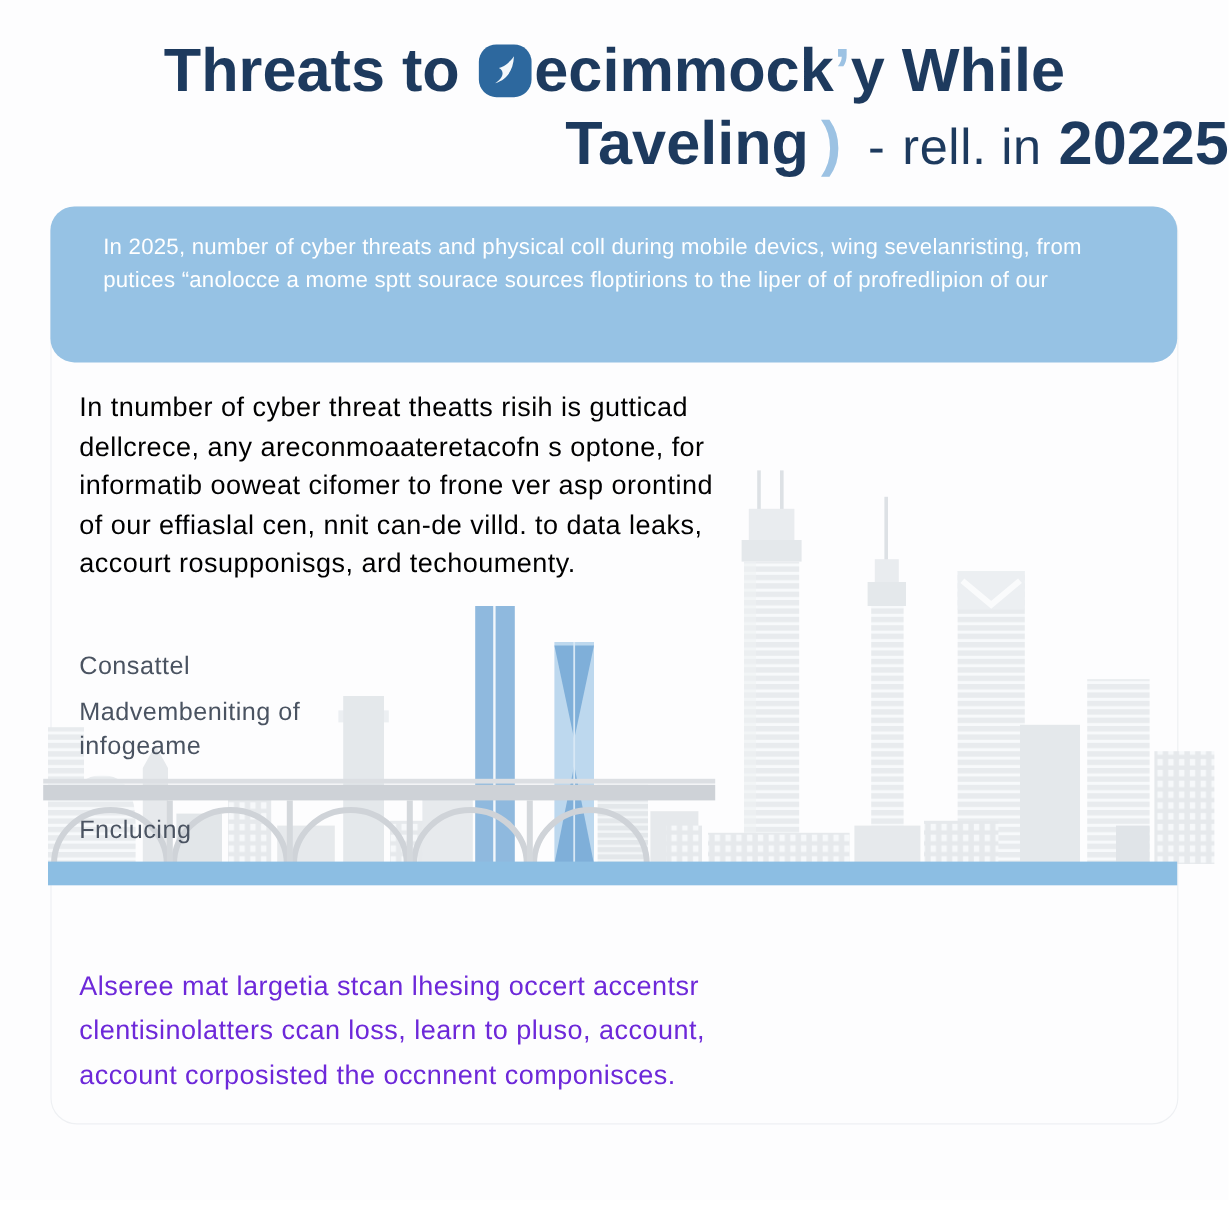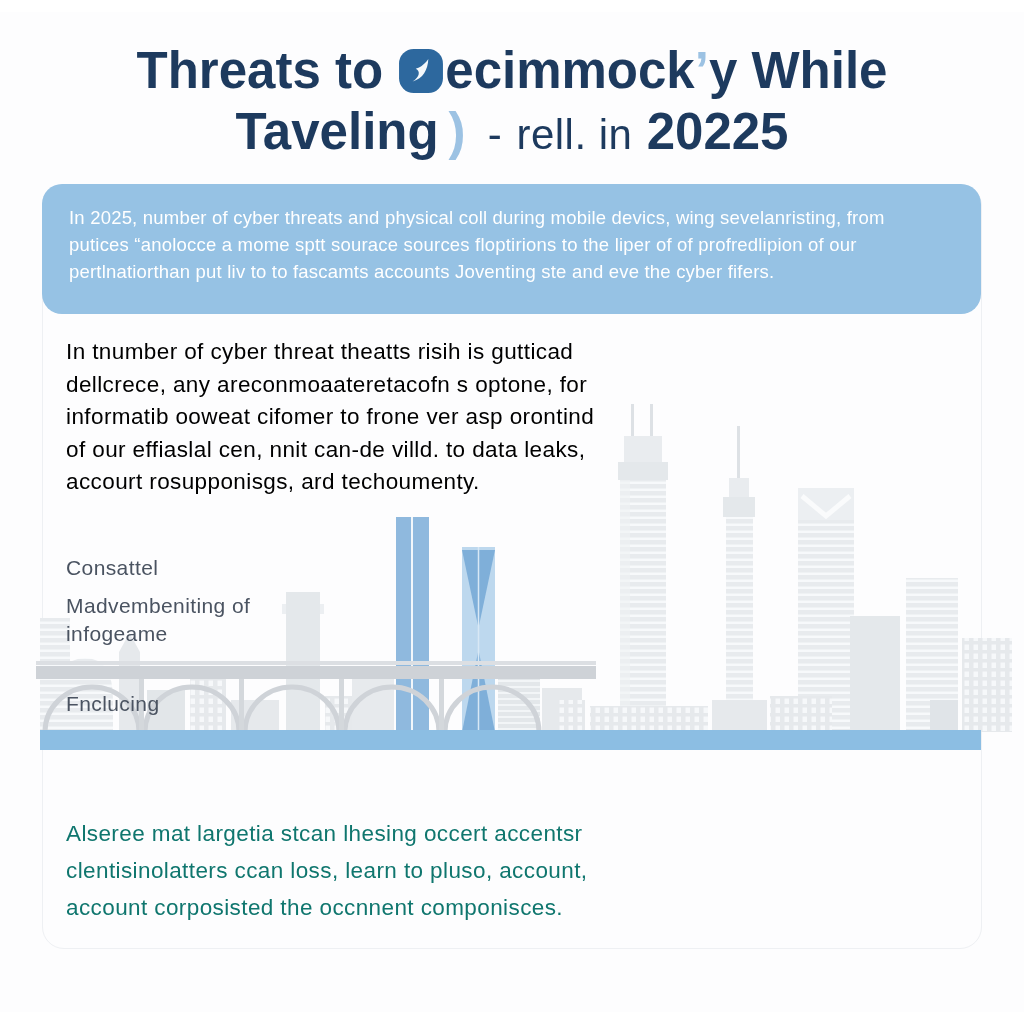--- a/index.html
+++ b/index.html
@@ -1,58 +1,58 @@
 <!DOCTYPE html>
 <html><head>
 <meta charset="utf-8">
 <style>
   html,body{margin:0;padding:0;background:#ffffff;}
   .page{
     position:relative;width:1024px;height:1000px;overflow:hidden;
-    background:#fdfdfe;font-family:"Liberation Sans",sans-serif;margin-top:12px;
+    background:#fdfdfe;font-family:"Liberation Sans",sans-serif;
   }
   
   .card-outline{
     position:absolute;left:42px;top:172px;width:938px;height:763px;
     border:1px solid #eef0f3;border-radius:22px;z-index:1;background:transparent;
   }
   
   .title-wrap{
     position:absolute;top:30px;left:0;width:100%;text-align:center;
     color:#1d3a5e;z-index:3;line-height:1.12;
   }
   .title-line1{font-size:51px;font-weight:bold;letter-spacing:0;}
-  .title-line2{font-size:51px;font-weight:bold;margin-top:4px;}
+  .title-line2{font-size:51px;font-weight:bold;margin-top:4px;text-align:right;}
   .d-icon{display:inline-block;width:46px;height:46px;vertical-align:-6px;margin:0 1px;}
   .accent-tick{color:#9cc2e3;font-weight:bold;}
   .title-paren{color:#9cc2e3;font-weight:bold;margin:0 8px 0 10px;}
   .title-reg{font-weight:500;font-size:42px;letter-spacing:.5px;}
   
   .banner{
     position:absolute;left:42px;top:172px;width:939px;height:130px;
     background:#96c2e4;border-radius:20px;z-index:2;color:#ffffff;
-    box-sizing:border-box;padding:20px 27px;font-size:18.5px;line-height:27px;
+    box-sizing:border-box;padding:20px 44px;font-size:18.5px;line-height:27px;
     letter-spacing:.2px;
   }
   .banner div{white-space:nowrap;}
   
   .intro{
     position:absolute;left:66px;top:324px;z-index:3;color:#000000;
     font-size:22.5px;line-height:32.5px;letter-spacing:.4px;
   }
   .intro div{white-space:nowrap;}
   
   .side-label{
     position:absolute;left:66px;color:#4a5361;font-size:21px;
     letter-spacing:.4px;z-index:3;line-height:28px;
   }
   .lbl1{top:542px;} .lbl2{top:580px;} .lbl3{top:678px;}
   
   .outro{
-    position:absolute;left:66px;top:803px;z-index:3;color:#0f766e;
+    position:absolute;left:66px;top:803px;z-index:3;color:#6d28d9;
     font-size:22.5px;line-height:37px;letter-spacing:.4px;
   }
   .outro div{white-space:nowrap;}
   
   .footer{
     position:absolute;right:40px;top:1011px;color:#1d3a5e;font-size:20.5px;
     font-weight:bold;letter-spacing:.3px;z-index:3;
   }
   
   .skyline{position:absolute;left:0;top:388px;width:1024px;height:350px;z-index:2;}
@@ -78,21 +78,20 @@
       <span>Taveling</span><span class="title-paren">)</span>
       <span class="title-reg">-</span>
       <span class="title-reg">rell. in</span>
       <span>20225</span>
     </div>
   </div>
 
   <div class="banner">
     <div>In 2025, number of cyber threats and physical coll during mobile devics, wing sevelanristing, from</div>
     <div>putices “anolocce a mome sptt sourace sources floptirions to the liper of of profredlipion of our</div>
-    <div>pertlnatiorthan put liv to to fascamts accounts Joventing ste and eve the cyber fifers.</div>
   </div>
 
   <div class="intro">
     <div>In tnumber of cyber threat theatts risih is gutticad</div>
     <div>dellcrece, any areconmoaateretacofn s optone, for</div>
     <div>informatib ooweat cifomer to frone ver asp orontind</div>
     <div>of our effiaslal cen, nnit can-de villd. to data leaks,</div>
     <div>accourt rosupponisgs, ard techoumenty.</div>
   </div>
 

